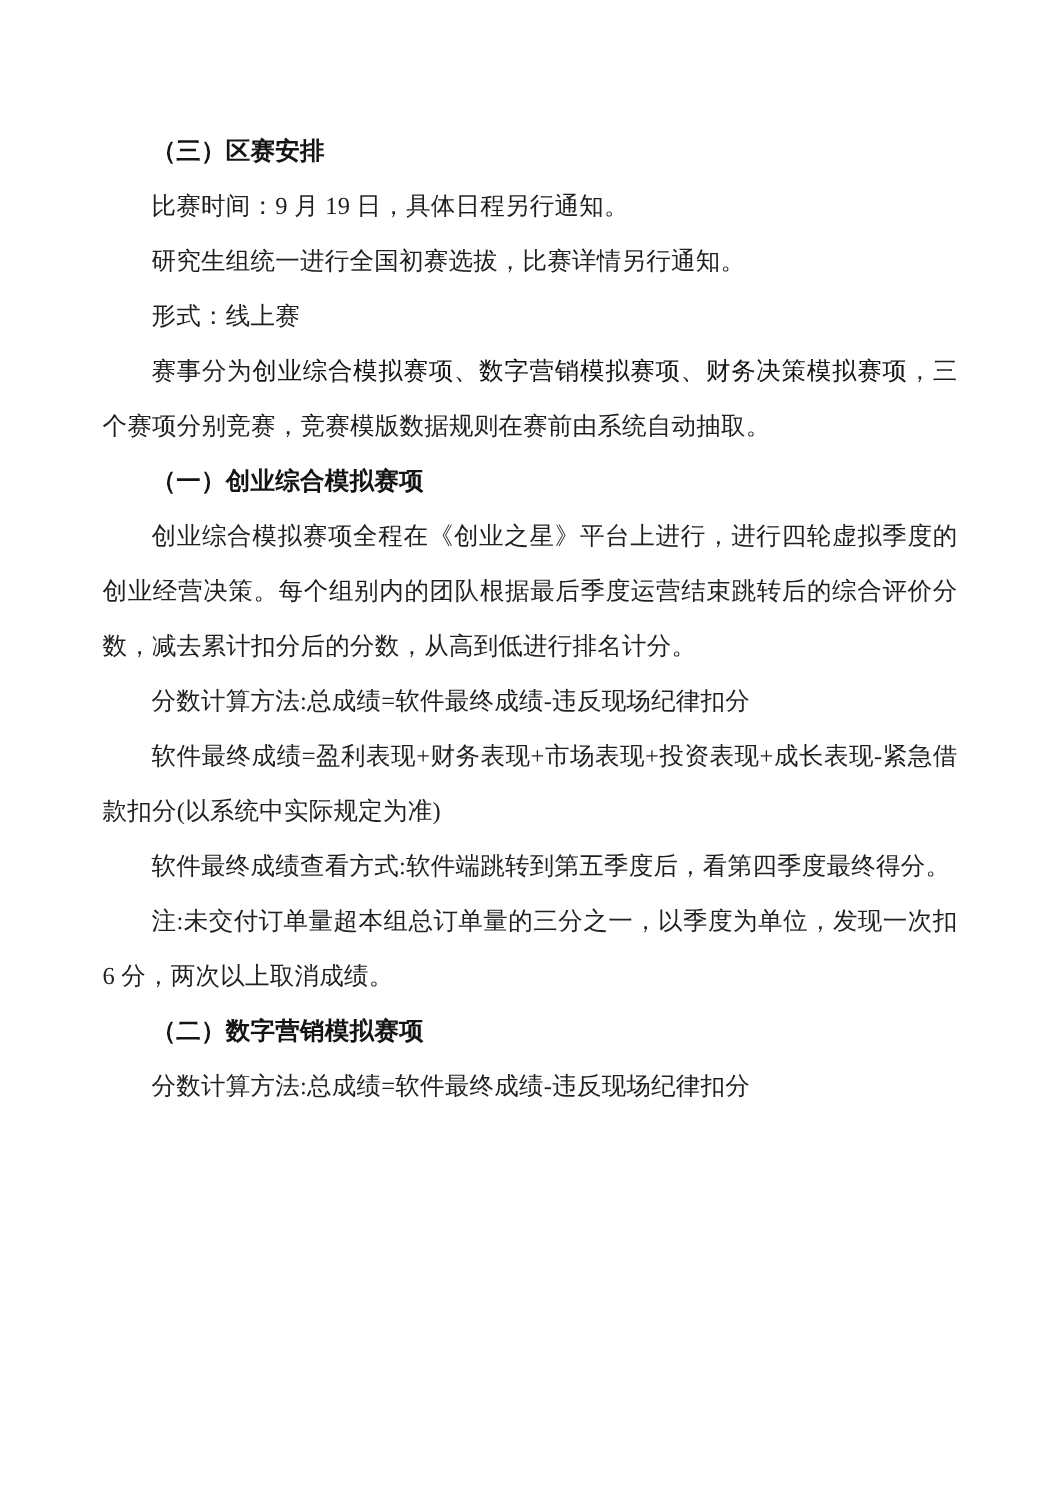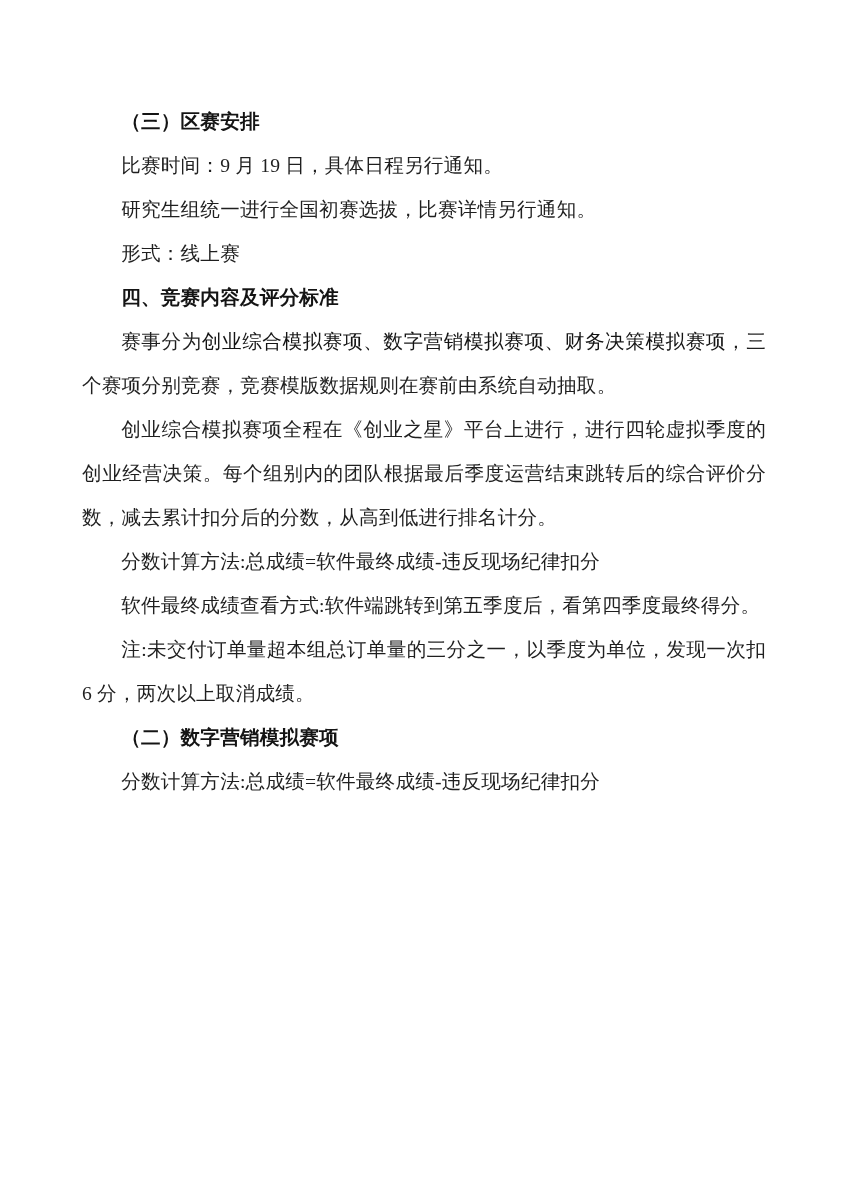--- a/index.html
+++ b/index.html
@@ -47,22 +47,23 @@
 </style>
 </head>
 <body>
 
 <div class="page">
   <div class="content">
       <p class="heading">（三）区赛安排</p>
       <p class="para">比赛时间：9 月 19 日，具体日程另行通知。</p>
       <p class="para">研究生组统一进行全国初赛选拔，比赛详情另行通知。</p>
       <p class="para">形式：线上赛</p>
-      <p class="heading">四、竞赛内容及评分标准</p>
       <p class="para"><span class="">赛事分为</span><span class="bold">创业综合模拟赛项、数字营销模拟赛项、财务决策模拟赛项</span><span class="">，三个赛项分别竞赛，竞赛模版数据规则在赛前由系统自动抽取。</span></p>
+      <p class="heading">（一）创业综合模拟赛项</p>
       <p class="para">创业综合模拟赛项全程在《创业之星》平台上进行，进行四轮虚拟季度的创业经营决策。每个组别内的团队根据最后季度运营结束跳转后的综合评价分数，减去累计扣分后的分数，从高到低进行排名计分。</p>
       <p class="para">分数计算方法:总成绩=软件最终成绩-违反现场纪律扣分</p>
+      <p class="para">软件最终成绩=盈利表现+财务表现+市场表现+投资表现+成长表现-紧急借款扣分(以系统中实际规定为准)</p>
       <p class="para">软件最终成绩查看方式:软件端跳转到第五季度后，看第四季度最终得分。</p>
       <p class="para">注:未交付订单量超本组总订单量的三分之一，以季度为单位，发现一次扣 6 分，两次以上取消成绩。</p>
       <p class="heading">（二）数字营销模拟赛项</p>
       <p class="para">分数计算方法:总成绩=软件最终成绩-违反现场纪律扣分</p>
     </div>
 </div>
 
 </body></html>

